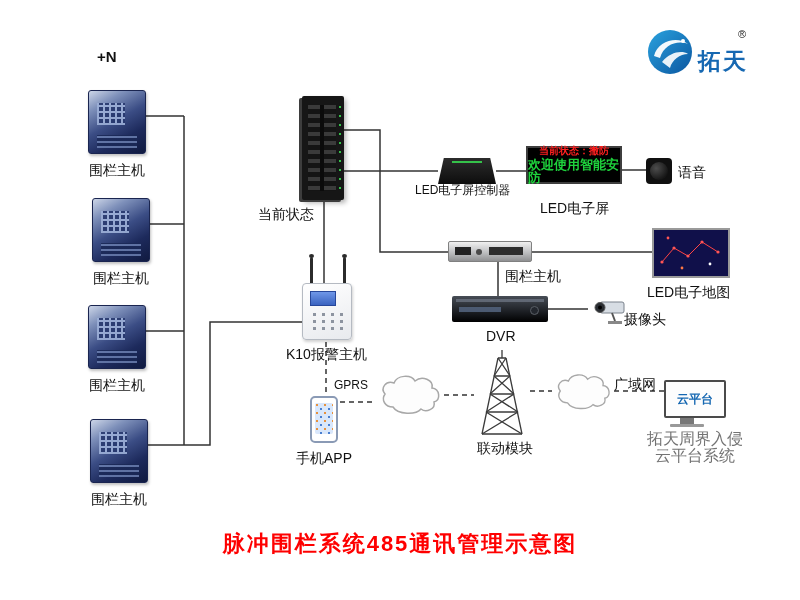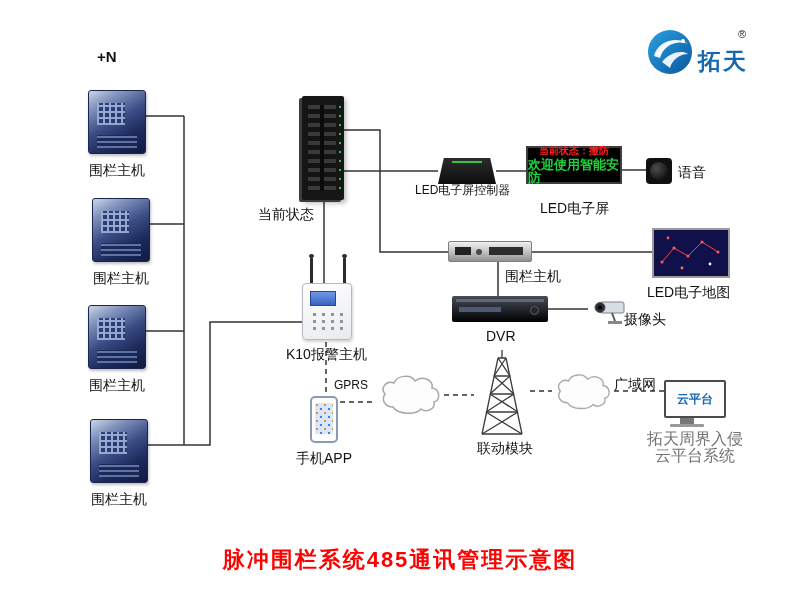--- a/index.html
+++ b/index.html
@@ -97,21 +97,21 @@
   .monitor-caption { position:absolute; width:100px; text-align:center; font-size:16px; color:#737373; }
 
   
   .logo-circle { position:absolute; left:646px; top:28px; }
   .logo-text { position:absolute; left:698px; top:46px; font-size:23px; font-weight:bold;
     color:var(--logo-blue,#1668b2); letter-spacing:2px; }
   .logo-reg { position:absolute; left:738px; top:28px; font-size:11px; color:#222; }
 
   .n-label { position:absolute; left:97px; top:48px; font-size:15px; font-weight:600; color:#111; }
 
-  .title { position:absolute; left:0; right:0; top:545px; text-align:center;
+  .title { position:absolute; left:0; right:0; top:529px; text-align:center;
     color:var(--title-red,#fe0000); font-size:22px; font-weight:bold; letter-spacing:2px; }
 </style>
 </head>
 <body>
 
 <div class="canvas">
 
   <svg class="wires" viewBox="0 0 800 600">
     <path d="M146 116H184M150 224H184M146 331H184M148 445H184"></path>
     <path d="M184 116V445"></path>

